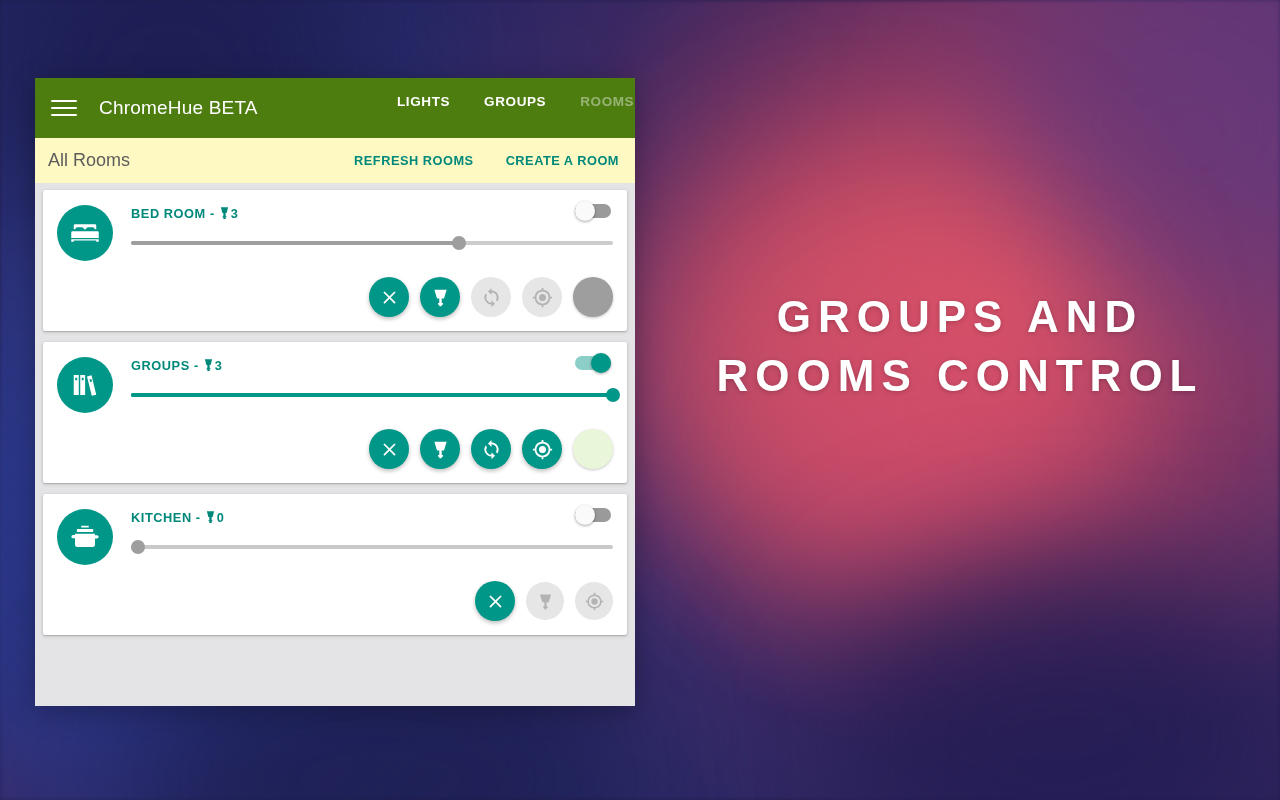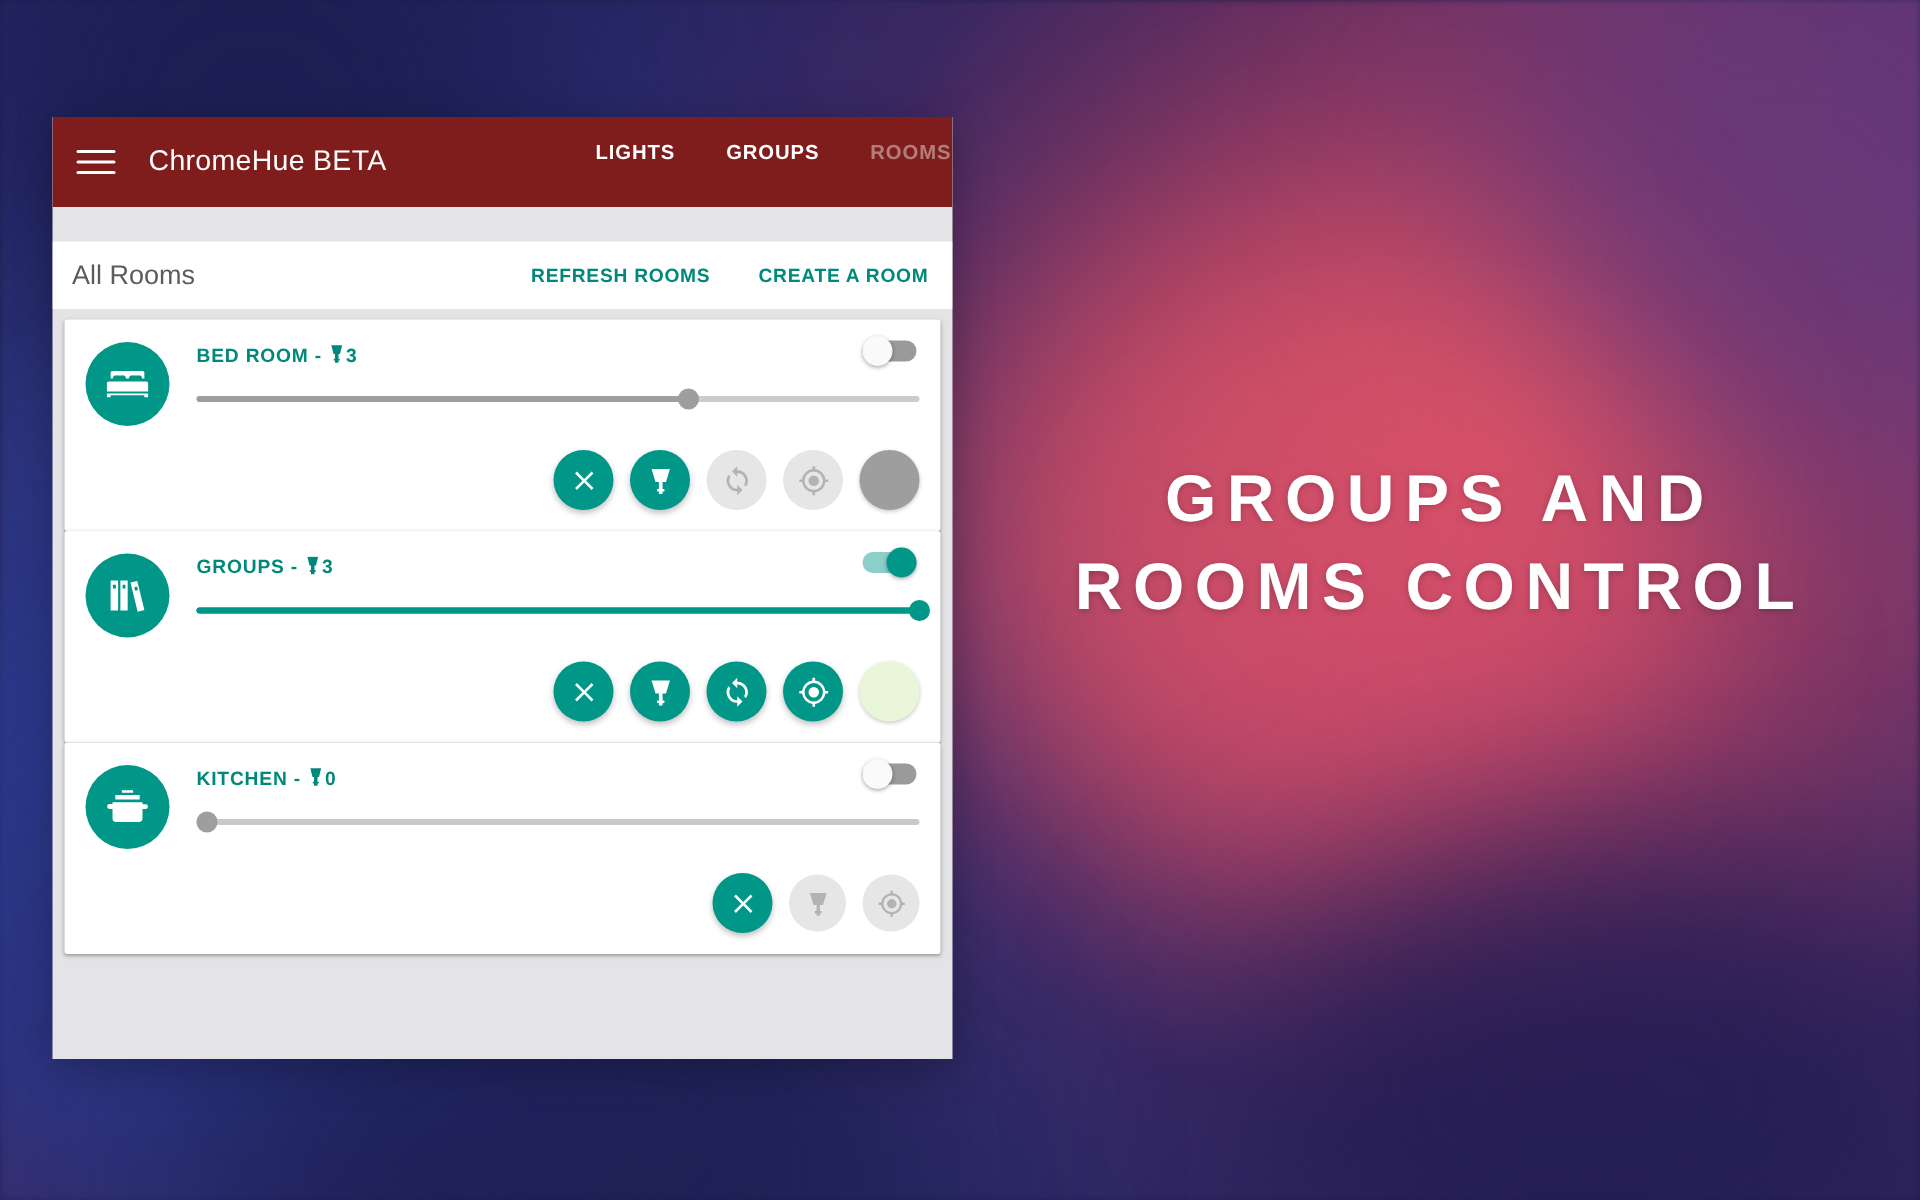--- a/index.html
+++ b/index.html
@@ -31,21 +31,21 @@
   .blob-pink  { left: 780px; top: 300px;  width: 330px; height: 300px; background: rgba(206,74,110,0.45); }
   .blob-blue  { left: -120px; top: 340px; width: 520px; height: 470px; background: rgba(40,62,152,0.60); }
   .blob-navy  { left: -40px; top: -120px; width: 420px; height: 380px; background: rgba(27,27,78,0.85); }
   .blob-purple{ left: 980px; top: -60px;  width: 420px; height: 380px; background: rgba(88,54,124,0.65); }
   .blob-dark1 { left: 820px; top: 560px;  width: 480px; height: 340px; background: rgba(31,28,82,0.80); }
   .blob-dark2 { left: 120px; top: 620px;  width: 520px; height: 320px; background: rgba(26,25,72,0.70); }
 
   
   .promo {
     position: absolute;
-    left: 660px; top: 304px;
+    left: 660px; top: 288px;
     width: 600px;
     text-align: center;
     color: #ffffff;
     font-size: 44px;
     font-weight: bold;
     letter-spacing: 7px;
     line-height: 1.33;
     text-shadow: 0 1px 5px rgba(0,0,0,0.22);
   }
   .promo-line { display: block; white-space: nowrap; }
@@ -56,21 +56,21 @@
     left: 35px; top: 78px;
     width: 600px; height: 628px;
     background: #e4e4e6;
     overflow: hidden;
     box-shadow: 0 6px 26px rgba(0,0,0,0.28);
   }
 
   
   .appbar {
     height: 60px;
-    background: #7f1d1d;
+    background: #4d7c0f;
     display: flex;
     align-items: center;
     padding: 0 0 0 14px;
     position: relative;
   }
   .hamburger {
     width: 30px; height: 30px;
     display: flex; flex-direction: column;
     justify-content: center; gap: 5px;
     cursor: pointer;
@@ -105,26 +105,25 @@
     height: 60px;
     line-height: 60px;
     cursor: pointer;
     white-space: nowrap;
   }
   .tab.dim { color: rgba(255,255,255,0.42); }
 
   
   .subbar {
     height: 45px;
-    background: #ffffff;
+    background: #fef9c3;
     display: flex;
     align-items: center;
     padding: 0 16px 0 13px;
     position: relative;
-    margin-top: 23px;
   }
   .subbar-title {
     color: #5c5c5c;
     font-size: 18px;
     font-weight: normal;
   }
   .subbar-actions {
     position: absolute;
     right: 16px; top: 0; height: 45px;
     display: flex; align-items: center; gap: 32px;
@@ -135,20 +134,21 @@
     font-weight: bold;
     letter-spacing: 0.5px;
     cursor: pointer;
     white-space: nowrap;
   }
 
   
   .cards { padding: 7px 8px 0 8px; }
   .card {
     background: #ffffff;
+    margin-bottom: 11px;
     border-radius: 2px;
     box-shadow: 0 1px 2px rgba(0,0,0,0.22), 0 1px 4px rgba(0,0,0,0.10);
     position: relative;
     padding: 12px 14px 14px 14px;
     min-height: 118px;
   }
   .card-top { display: flex; align-items: flex-start; }
   .avatar {
     width: 56px; height: 56px;
     border-radius: 50%;

